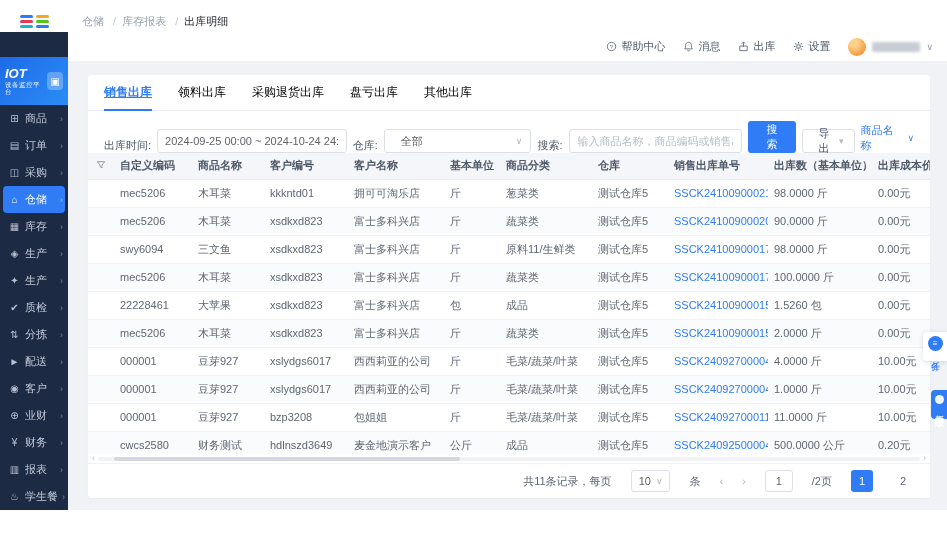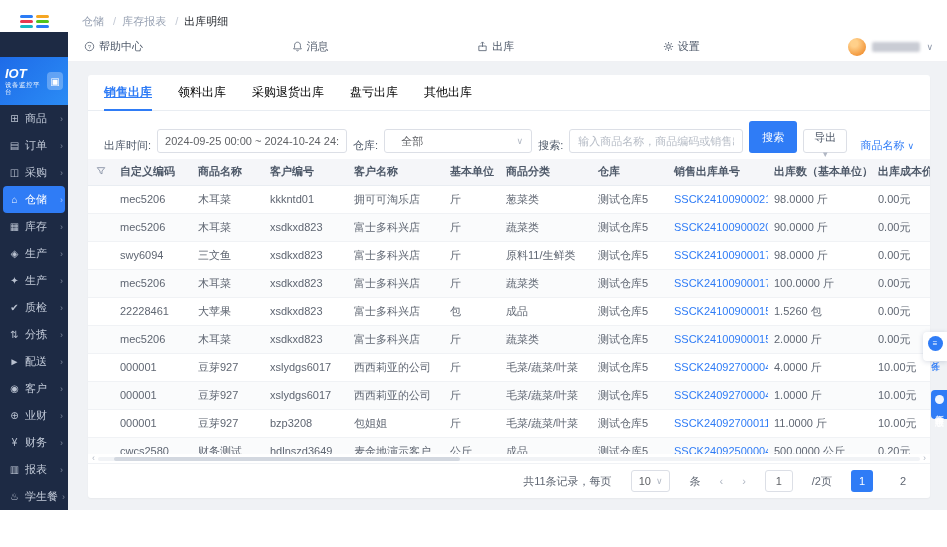--- a/index.html
+++ b/index.html
@@ -13,21 +13,21 @@
   .logo { width:68px; display:flex; justify-content:center; gap:3px; }
   .logo-col { display:flex; flex-direction:column; gap:2px; }
   .logo-col b { display:block; width:13px; height:3px; border-radius:2px; }
   .lb1{background:#2b7cf6}.lb2{background:#e8384f}.lb3{background:#16b8c2}
   .lb4{background:#f5a623}.lb5{background:#52c41a}.lb6{background:#2b7cf6}
   .breadcrumb { margin-left:14px; display:flex; gap:6px; font-size:11px; color:#98a2b3; }
   .crumb:not(.current)::after { content:" /"; color:#c3c9d4; margin-left:6px; }
   .crumb.current { color:#1f2329; }
   
   .topbar { position:absolute; top:32px; left:68px; right:0; height:30px; background:#fff;
-    display:flex; align-items:center; justify-content:space-between; gap:18px; padding-right:14px;
+    display:flex; align-items:center; justify-content:flex-end; gap:18px; padding-right:14px;
     border-bottom:1px solid #f0f1f4;padding-left:16px; }
   .tb-item { display:flex; align-items:center; gap:4px; color:#4e5969; font-size:11px; cursor:pointer; }
   .tb-ico { display:flex; color:#66707f; }
   .tb-user { display:flex; align-items:center; gap:6px; cursor:pointer; }
   .avatar { width:18px; height:18px; border-radius:50%;
     background:radial-gradient(circle at 35% 30%, #ffd08a 20%, #f2963a 75%); }
   .user-blur { width:48px; height:10px; border-radius:2px; background:#c9ccd4; filter:blur(1.5px); }
   .tb-caret { color:#8a94a6; font-size:9px; }
   
   .sidebar { position:absolute; top:32px; left:0; width:68px; bottom:37px; background:#1d2a44;
@@ -59,25 +59,25 @@
     font-family:inherit; }
   input.f-input::placeholder { color:#b6bcc6; }
   .date-input { width:190px; padding:0 7px; }
   .sel { height:24px; border:1px solid #dcdfe6; border-radius:3px; display:flex; align-items:center;
     justify-content:space-between; padding:0 8px; color:#606266; cursor:pointer; background:#fff; }
   .warehouse-select { width:148px;padding-left:16px; }
   .sel-caret { color:#b0b7c3; font-size:9px; }
   .search-input { width:174px; padding:0 8px; }
   .btn { height:24px; border-radius:3px; font-size:11px; cursor:pointer; display:flex; align-items:center; gap:4px; }
   .btn-search { padding:16px 13px; background:#2f7cf6; color:#fff; border:none; }
-  .btn-export { padding:0 10px; background:#fff; border:1px solid #dcdfe6; color:#4e5969;flex-direction:column; }
+  .btn-export { padding:0 10px; background:#fff; border:1px solid #dcdfe6; color:#4e5969; }
   .advanced { margin-left:auto; color:#2f7cf6; display:flex; align-items:center; gap:3px; cursor:pointer; }
   
   .table-wrap { flex:1 1 auto; overflow:hidden; }
-  table { width:100%; border-collapse:collapse; table-layout:fixed; font-size:11px;margin-top:6px; }
+  table { width:100%; border-collapse:collapse; table-layout:fixed; font-size:11px; }
   thead th { height:26px; background:#f5f6f9; color:#4e5969; font-weight:bold; text-align:left;
     padding:0 6px; border-bottom:1px solid #e9edf2; white-space:nowrap; overflow:hidden; }
   tbody td { height:28px; padding:0 6px; color:#5f6672; border-bottom:1px solid #f0f2f5;
     white-space:nowrap; overflow:hidden; }
   tbody tr:nth-child(even) td { background:#fafbfc; }
   td.link { color:#2f7cf6; cursor:pointer; }
   th.col-settings { text-align:center; padding:0; color:#8a94a6; cursor:pointer; }
   
   .hscroll { height:10px; flex:0 0 10px; display:flex; align-items:center; gap:3px; padding:0 4px;
     border-bottom:1px solid #f0f2f5; }

